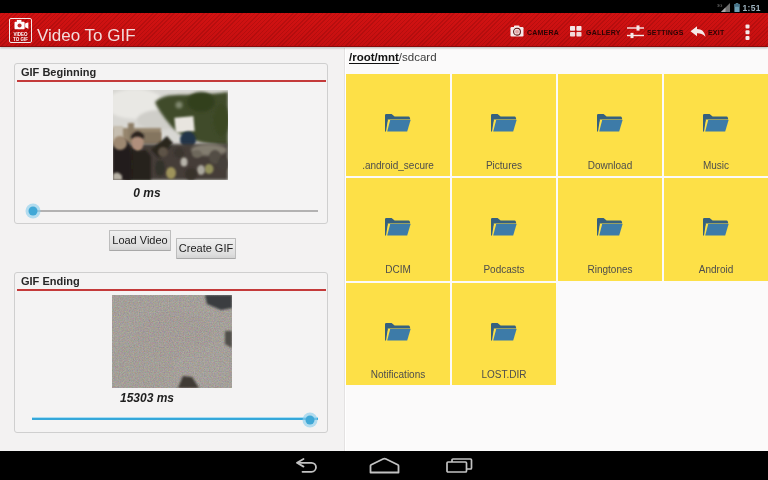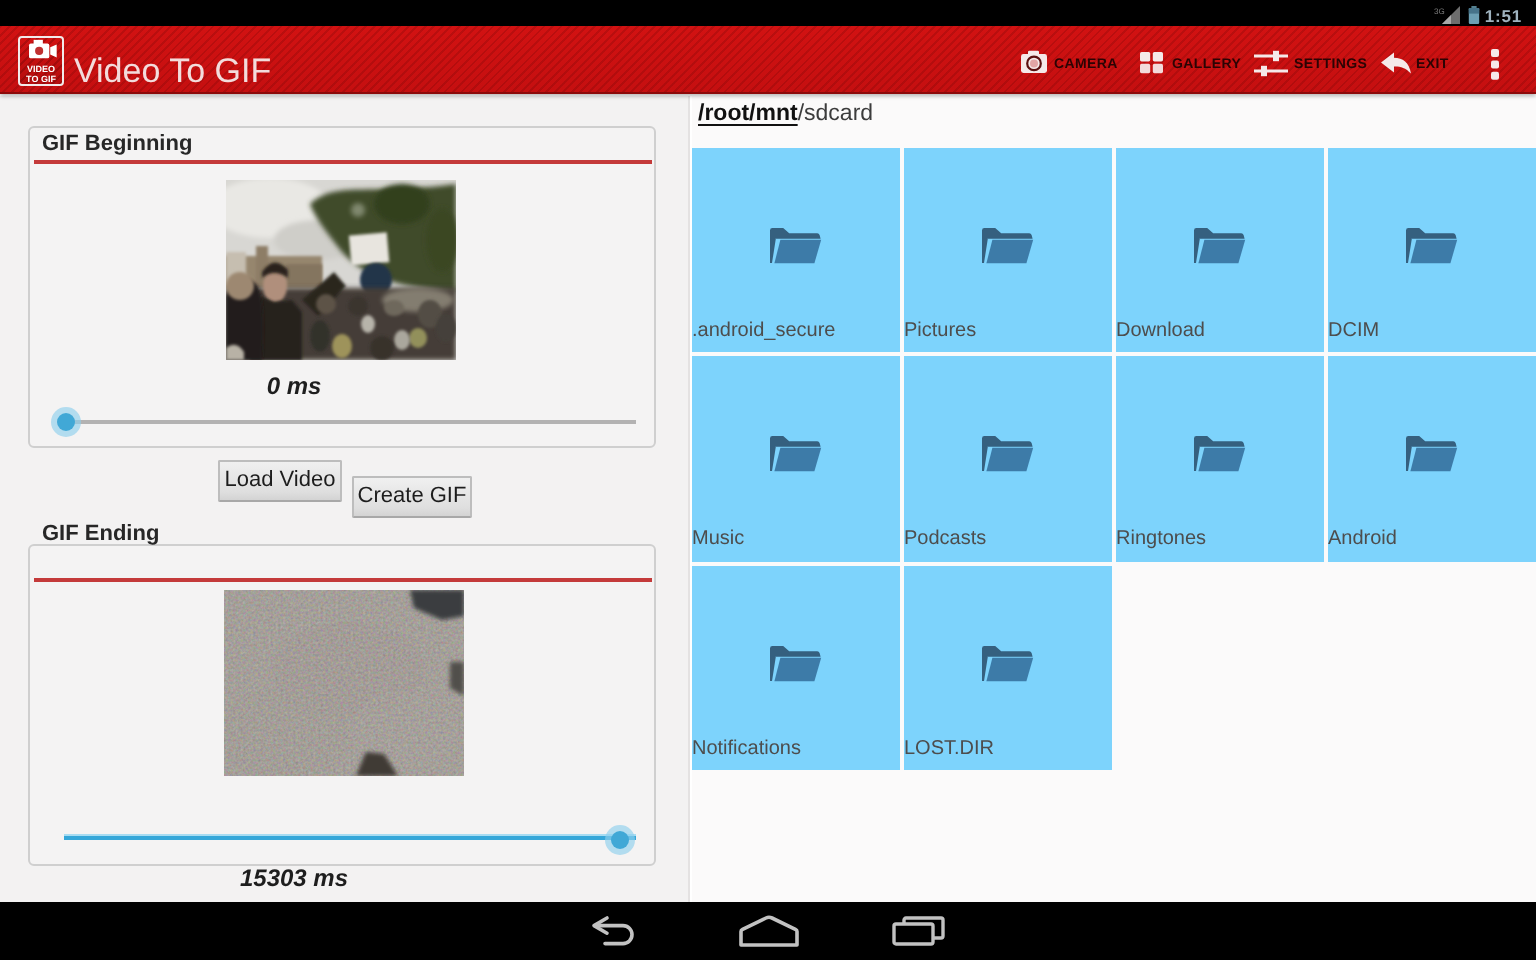--- a/index.html
+++ b/index.html
@@ -36,21 +36,21 @@
   .track { position:absolute; }
   .btn { position:absolute; height:21px; background:linear-gradient(180deg,#f0f0f0 0%,#dedede 80%,#d3d3d3 100%);
      border:1px solid #bdbdbd; border-bottom-color:#a8a8a8; border-radius:1px;
      font-size:11px; color:#1d1d1d; text-align:center; line-height:19.5px; white-space:nowrap; }
   
   #rpanel { position:absolute; left:346px; top:48px; width:422px; height:403px; background:#fbfafa; }
   #path { position:absolute; left:349px; top:51px; font-size:11.5px; color:#3c3c3c;text-align:right; } #path u { text-underline-offset:1.5px; }
   #path b { color:#111; }
   #grid { position:absolute; left:346px; top:74px; width:422px; height:311px;
     display:grid; grid-template-columns:repeat(4,1fr); grid-template-rows:repeat(3,1fr); gap:2px; }
-  .cell { background:#7dd3fc; position:relative; }
+  .cell { background:#fde047; text-align:center; position:relative; }
   .cell svg { position:absolute; left:50%; margin-left:-14px; top:38px; }
   .cell .lbl { position:absolute; top:86px; width:100%; font-size:10px; color:#4d4d4d; }
   
   #navbar { position:absolute; left:0; top:451px; width:768px; height:29px; background:#000; }
 </style>
 </head>
 <body>
 
 <div id="lpanel"></div>
 
@@ -106,21 +106,21 @@
 <div class="track" style="left:32px; top:210px; width:286px; height:2px; background:#b3b2b2;"></div>
 <svg class="abs" style="left:22px; top:200px;" width="22" height="22">
   <circle cx="11" cy="11" r="7.5" fill="#8fd0ec" fill-opacity="0.65"></circle>
   <circle cx="11" cy="11" r="4.5" fill="#41a8d6"></circle>
 </svg>
 
 <div class="btn" style="left:109px; top:230px; width:62px;">Load Video</div>
 <div class="btn" style="left:176px; top:238px; width:60px;">Create GIF</div>
 
 <div class="gbox" style="left:14px; top:272px; width:314px; height:161px;"></div>
-<div class="glabel" style="left:21px; top:261px;">GIF Ending</div>
+<div class="glabel" style="left:21px; top:275px;">GIF Ending</div>
 <div class="redline" style="left:17px; top:289px; width:309px;"></div>
 <div id="thumb2" class="abs" style="left:112px; top:295px;">
 <svg width="120" height="93" viewBox="0 0 120 93">
   <defs>
     <filter id="grain" x="0" y="0" width="100%" height="100%">
       <feTurbulence type="fractalNoise" baseFrequency="0.8" numOctaves="2" seed="11" result="n"></feTurbulence>
       <feColorMatrix in="n" type="matrix" values="0.55 0 0 0 0.19  0 0.55 0 0 0.17  0 0 0.55 0 0.15  0 0 0 0 1" result="tex"></feColorMatrix>
       <feComposite in="tex" in2="SourceGraphic" operator="arithmetic" k1="0" k2="0.52" k3="0.48" k4="0"></feComposite>
     </filter>
     <filter id="b4" x="-30%" y="-30%" width="160%" height="160%">
@@ -131,21 +131,21 @@
     <rect width="120" height="93" fill="#8f877e"></rect>
     <ellipse cx="62" cy="40" rx="38" ry="24" fill="#8a7a74" opacity="0.55"></ellipse>
     <ellipse cx="30" cy="72" rx="32" ry="24" fill="#8a8278" opacity="0.6"></ellipse>
     <ellipse cx="90" cy="70" rx="26" ry="20" fill="#938b83" opacity="0.5"></ellipse>
   </g>
   <path d="M93,0 H120 V13 L109,15 95,9 Z" fill="#3a3e41" filter="url(#b4)"></path>
   <path d="M113,36 H120 V53 L113,49 Z" fill="#514f4b" filter="url(#b4)"></path>
   <path d="M66,93 L71,81 80,82 87,93 Z" fill="#3f3a36" filter="url(#b4)"></path>
 </svg>
 </div>
-<div class="msline" style="top:391px;margin-top:41px;">15303 ms</div>
+<div class="msline" style="top:391px;">15303 ms</div>
 <div class="track" style="left:32px; top:417px; width:286px; height:3px; background:linear-gradient(180deg,#a7dcf2 0 1px,#35a7d9 1px);"></div>
 <svg class="abs" style="left:299px; top:409px;" width="22" height="22">
   <circle cx="11" cy="11" r="7.5" fill="#8fd0ec" fill-opacity="0.65"></circle>
   <circle cx="11" cy="11" r="4.5" fill="#41a8d6"></circle>
 </svg>
 
 <div id="rpanel"></div>
 <div id="path"><b><u>/root/mnt</u></b>/sdcard</div>
 <div id="grid">
   <div class="cell">
@@ -171,29 +171,29 @@
         <path d="M6.2,7.9 L26.6,7.9 L23.2,19.6 L3.2,19.6 Z" fill="#3d7ba8"></path>
       </svg>
       <div class="lbl">Download</div>
     </div>
   <div class="cell">
       <svg width="28" height="21" viewBox="0 0 28 21">
         <path d="M1,19.5 L1,3.2 Q1,2 2.2,2 L7.6,2 L10.6,4.6 L24.6,4.6 Q25.5,4.6 25.8,5.5 L26.3,7.4 L3.6,7.4 Z" fill="#35607f"></path>
         <path d="M1,19.5 L1,7.4 L3.9,7.4 L2.0,19.5 Z" fill="#35607f"></path>
         <path d="M6.2,7.9 L26.6,7.9 L23.2,19.6 L3.2,19.6 Z" fill="#3d7ba8"></path>
       </svg>
+      <div class="lbl">Music</div>
+    </div>
+  <div class="cell">
+      <svg width="28" height="21" viewBox="0 0 28 21">
+        <path d="M1,19.5 L1,3.2 Q1,2 2.2,2 L7.6,2 L10.6,4.6 L24.6,4.6 Q25.5,4.6 25.8,5.5 L26.3,7.4 L3.6,7.4 Z" fill="#35607f"></path>
+        <path d="M1,19.5 L1,7.4 L3.9,7.4 L2.0,19.5 Z" fill="#35607f"></path>
+        <path d="M6.2,7.9 L26.6,7.9 L23.2,19.6 L3.2,19.6 Z" fill="#3d7ba8"></path>
+      </svg>
       <div class="lbl">DCIM</div>
-    </div>
-  <div class="cell">
-      <svg width="28" height="21" viewBox="0 0 28 21">
-        <path d="M1,19.5 L1,3.2 Q1,2 2.2,2 L7.6,2 L10.6,4.6 L24.6,4.6 Q25.5,4.6 25.8,5.5 L26.3,7.4 L3.6,7.4 Z" fill="#35607f"></path>
-        <path d="M1,19.5 L1,7.4 L3.9,7.4 L2.0,19.5 Z" fill="#35607f"></path>
-        <path d="M6.2,7.9 L26.6,7.9 L23.2,19.6 L3.2,19.6 Z" fill="#3d7ba8"></path>
-      </svg>
-      <div class="lbl">Music</div>
     </div>
   <div class="cell">
       <svg width="28" height="21" viewBox="0 0 28 21">
         <path d="M1,19.5 L1,3.2 Q1,2 2.2,2 L7.6,2 L10.6,4.6 L24.6,4.6 Q25.5,4.6 25.8,5.5 L26.3,7.4 L3.6,7.4 Z" fill="#35607f"></path>
         <path d="M1,19.5 L1,7.4 L3.9,7.4 L2.0,19.5 Z" fill="#35607f"></path>
         <path d="M6.2,7.9 L26.6,7.9 L23.2,19.6 L3.2,19.6 Z" fill="#3d7ba8"></path>
       </svg>
       <div class="lbl">Podcasts</div>
     </div>
   <div class="cell">

